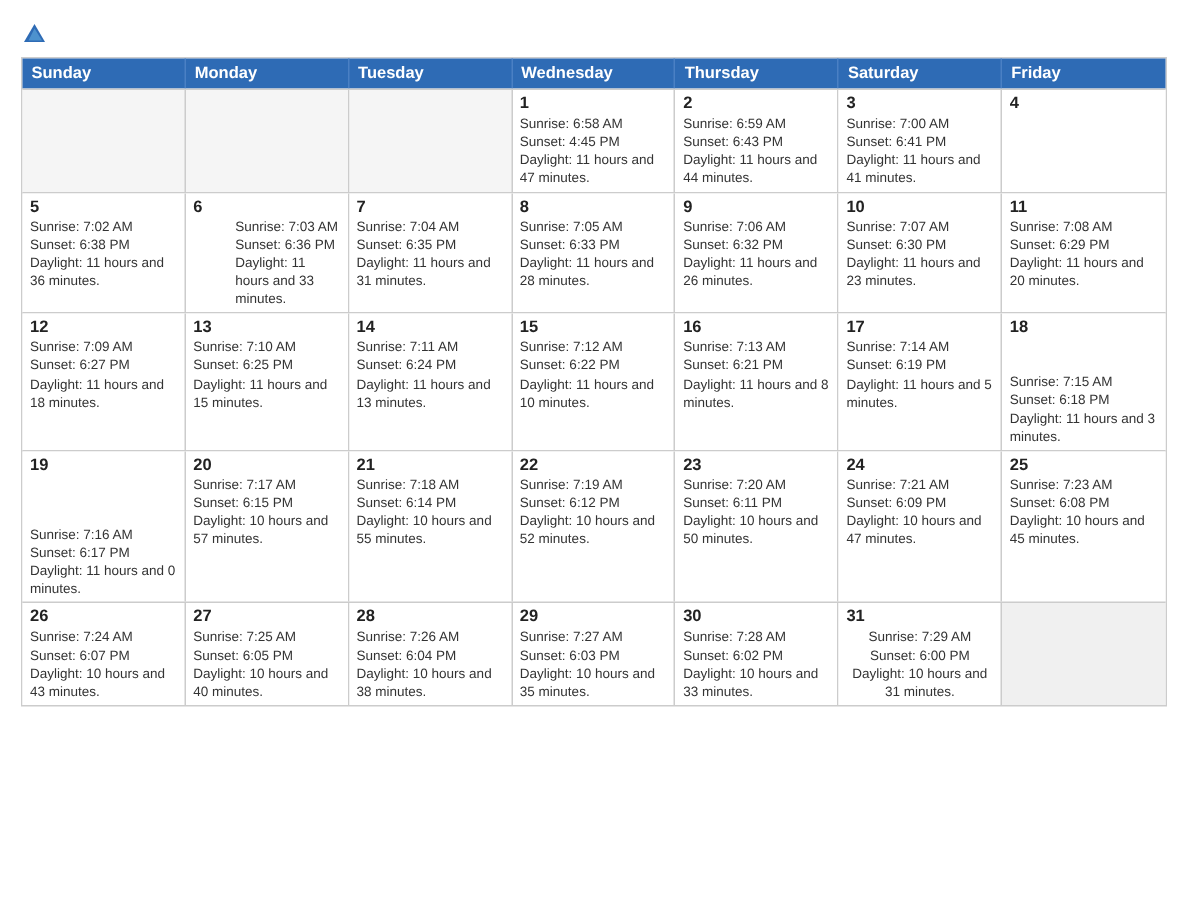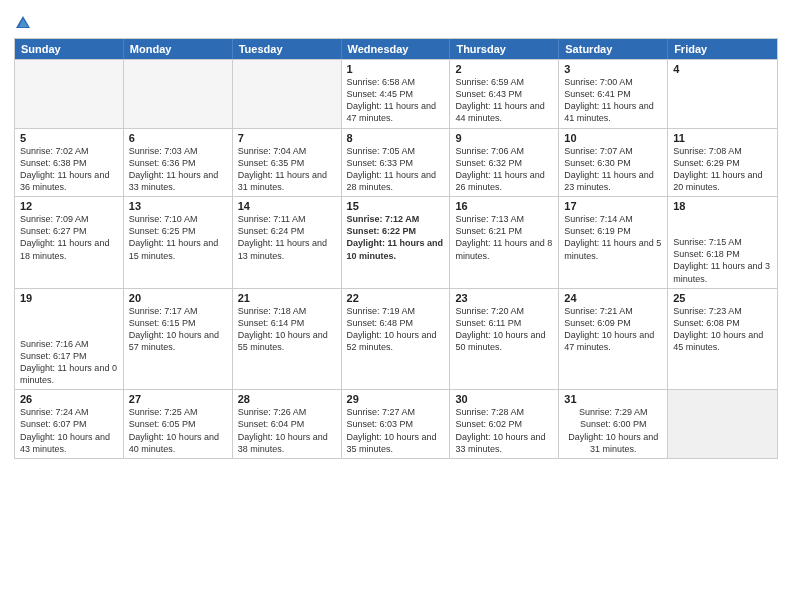--- a/index.html
+++ b/index.html
@@ -178,21 +178,21 @@
         </div>
         <div class="cal-row">
           <div class="cal-cell">
             <span class="day-num">5</span>
             <div class="cell-text" style="white-space: pre-line;">Sunrise: 7:02 AM
 Sunset: 6:38 PM
 Daylight: 11 hours and 36 minutes.</div>
           </div>
           <div class="cal-cell">
             <span class="day-num">6</span>
-            <div class="cell-text" style="white-space: pre-line;">Sunrise: 7:03 AM
+            <div class="cell-text" style="white-space: pre-line; margin-left: 28px;">Sunrise: 7:03 AM
 Sunset: 6:36 PM
 Daylight: 11 hours and 33 minutes.</div>
           </div>
           <div class="cal-cell">
             <span class="day-num">7</span>
             <div class="cell-text" style="white-space: pre-line;">Sunrise: 7:04 AM
 Sunset: 6:35 PM
 Daylight: 11 hours and 31 minutes.</div>
           </div>
           <div class="cal-cell">
@@ -234,21 +234,21 @@
 Daylight: 11 hours and 15 minutes.</div>
           </div>
           <div class="cal-cell">
             <span class="day-num">14</span>
             <div class="cell-text" style="white-space: pre-line;">Sunrise: 7:11 AM
 Sunset: 6:24 PM
 Daylight: 11 hours and 13 minutes.</div>
           </div>
           <div class="cal-cell">
             <span class="day-num">15</span>
-            <div class="cell-text" style="white-space: pre-line; font-weight: bold;">Sunrise: 7:12 AM
+            <div class="cell-text" style="white-space: pre-line;">Sunrise: 7:12 AM
 Sunset: 6:22 PM
 Daylight: 11 hours and 10 minutes.</div>
           </div>
           <div class="cal-cell">
             <span class="day-num">16</span>
             <div class="cell-text" style="white-space: pre-line;">Sunrise: 7:13 AM
 Sunset: 6:21 PM
 Daylight: 11 hours and 8 minutes.</div>
           </div>
           <div class="cal-cell">
@@ -279,21 +279,21 @@
           </div>
           <div class="cal-cell">
             <span class="day-num">21</span>
             <div class="cell-text" style="white-space: pre-line;">Sunrise: 7:18 AM
 Sunset: 6:14 PM
 Daylight: 10 hours and 55 minutes.</div>
           </div>
           <div class="cal-cell">
             <span class="day-num">22</span>
             <div class="cell-text" style="white-space: pre-line;">Sunrise: 7:19 AM
-Sunset: 6:48 PM
+Sunset: 6:12 PM
 Daylight: 10 hours and 52 minutes.</div>
           </div>
           <div class="cal-cell">
             <span class="day-num">23</span>
             <div class="cell-text" style="white-space: pre-line;">Sunrise: 7:20 AM
 Sunset: 6:11 PM
 Daylight: 10 hours and 50 minutes.</div>
           </div>
           <div class="cal-cell">
             <span class="day-num">24</span>

